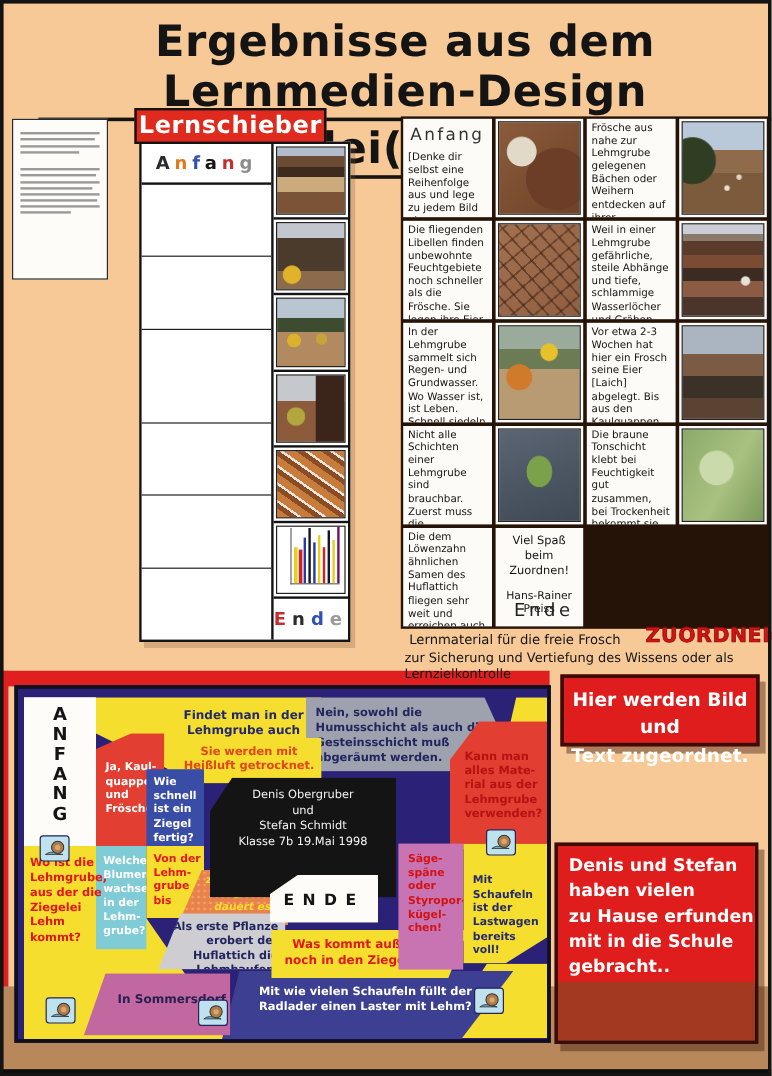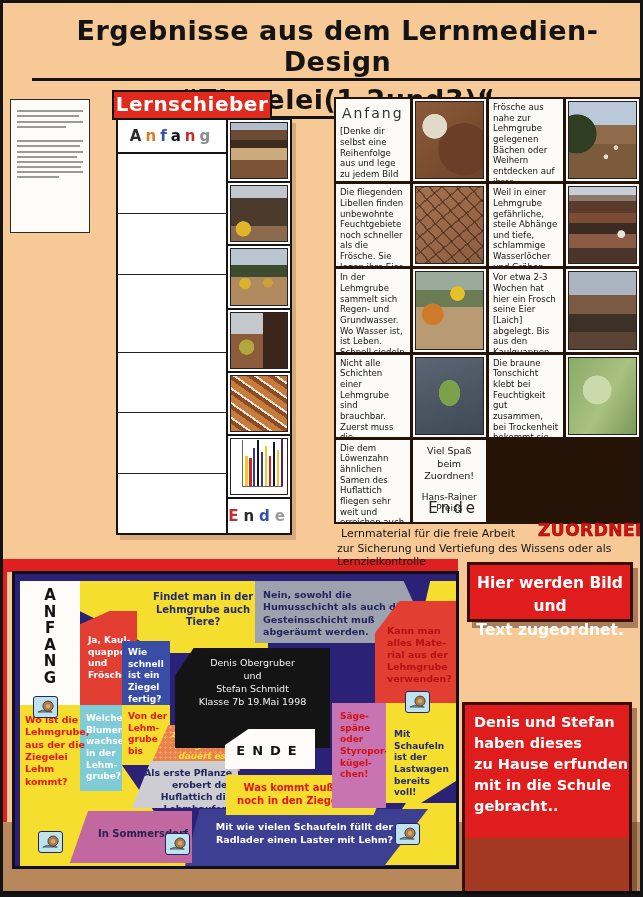--- a/index.html
+++ b/index.html
@@ -3,21 +3,21 @@
 <meta charset="utf-8">
 <style>
   html,body{margin:0;padding:0;background:#555;}
   .page{position:relative;width:643px;height:897px;margin:0 auto;background:#f7c997;
         font-family:"DejaVu Sans",sans-serif;overflow:hidden;}
   .frame{position:absolute;inset:0;border:3px solid #141414;pointer-events:none;z-index:60;}
 
   
   .title{position:absolute;top:12px;left:0;width:100%;text-align:center;z-index:2;}
   .title div{margin:3px 0;}
-  .title span{display:inline-block;font-size:27px;font-weight:bold;color:#141414;
+  .title span{display:inline-block;font-size:36px;font-weight:bold;color:#141414;
               border-bottom:3px solid #141414;padding:0 6px 1px;letter-spacing:.5px;margin-left:32px;}
 
   
   .ls-badge{position:absolute;left:112px;top:90px;width:156px;height:26px;background:#e02a1e;
             border:2px solid #141414;color:#fff;font-size:20px;font-weight:bold;text-align:center;
             line-height:25px;z-index:3;letter-spacing:.5px;}
 
   
   .note{position:absolute;left:10px;top:99px;width:80px;height:134px;background:#fdfcf8;
         border:1.5px solid #2a2a2a;padding:7px 4px;box-sizing:border-box;z-index:2;}
@@ -161,21 +161,21 @@
   .t-woist{left:10px;top:140px;width:72px;position:absolute;color:#e01818;font-size:9.5px;
            font-weight:bold;line-height:1.3;z-index:3;}
   .snail{position:absolute;width:23px;height:20px;background:#bfe3ee;border:1.5px solid #23255e;
          border-radius:3px;z-index:5;display:flex;align-items:center;justify-content:center;}
 
   
   .ibox{position:absolute;border:3px solid #3c0c08;color:#fff;font-weight:bold;z-index:2;
         box-shadow:5px 6px 0 rgba(70,35,20,.45);box-sizing:border-box;}
   .ibox1{left:467px;top:562px;width:166px;height:60px;background:#e01d1d;
          font-size:15.5px;text-align:center;padding-top:7px;line-height:1.5;}
-  .ibox2{left:462px;top:702px;width:170px;height:196px;
+  .ibox2{left:462px;top:702px;width:170px;height:168px;
          background:linear-gradient(180deg,#e01d1d 0 70%,#a23920 70%);
          font-size:14.5px;padding:7px 0 0 9px;line-height:21px;}
   .bottom-black{position:absolute;left:0;top:891px;width:643px;height:6px;background:#0c0c0c;z-index:3;}
 </style>
 </head>
 <body>
 
 <div class="page">
 
   <div class="title">
@@ -296,21 +296,21 @@
         <div class="photo ph-greenblur"></div>
       </div>
     <div class="cell tcell">Die dem Löwenzahn ähnlichen Samen des Huflattich fliegen sehr weit und erreichen auch neu aufgeschüttete Lehmhaufen. Hier kann die Pflanze ihre langen Wurzeln ausbilden.</div>
     <div class="cell tcell c-final">
       <div class="f1">Viel Spaß beim Zuordnen!</div>
       <div class="fa">Hans-Rainer Preiss</div>
       <div class="fe">Ende</div>
     </div>
   </div>
 
-  <div class="cap1">Lernmaterial für die freie Arbeit</div>
+  <div class="cap1">Lernmaterial für die freie Frosch</div>
   <div class="cap2">zur Sicherung und Vertiefung des Wissens oder als Lernzielkontrolle</div>
   <div class="zuordnen">ZUORDNEN</div>
 
   <div class="red-sliver"></div>
   <div class="dark-band"></div>
   <div class="red-strip"></div>
 
   <div class="board">
     <div class="tile t-bltri"></div>
     <div class="t-woist">Wo ist die Lehmgrube, aus der die Ziegelei Lehm kommt?</div>
@@ -325,20 +325,21 @@
     <div class="tile t-ytl">
       <div>Findet man in der Lehmgrube auch Tiere?</div>
     </div>
     <div class="tile t-nein">Nein, sowohl die Humusschicht als auch die Gesteinsschicht muß abgeräumt werden.</div>
     <div class="tile t-ytr"></div>
     <div class="tile t-kann">Kann man alles Mate- rial aus der Lehmgrube verwenden?</div>
     <div class="tile t-ymit">Mit Schaufeln ist der Lastwagen bereits voll!</div>
     <div class="tile t-ybrtri"></div>
     <div class="tile t-bluestrip">Mit wie vielen Schaufeln füllt der Radlader einen Laster mit Lehm?</div>
     <div class="tile t-pink">In Sommersdorf</div>
+    <div class="tile t-heiss">Sie werden mit Heißluft getrocknet.</div>
     <div class="tile t-ja">Ja, Kaul- quappen und Frösche.</div>
     <div class="tile t-wie">Wie schnell ist ein Ziegel fertig?</div>
     <div class="tile t-welche">Welche Blumen wachsen in der Lehm- grube?</div>
     <div class="tile t-von">Von der Lehm- grube bis</div>
     <div class="tile t-zum">zum fertigen Ziegelstein dauert es 2 Tage.</div>
     <div class="tile t-als">Als erste Pflanze erobert der Huflattich die Lehmhaufen.</div>
     <div class="tile t-was">Was kommt außer Ton noch in den Ziegelstein?</div>
     <div class="tile t-black">
       <div>Denis Obergruber</div>
       <div>und</div>
@@ -383,21 +384,21 @@
         </svg>
       </span>
   </div>
 
   <div class="ibox ibox1">
     <div>Hier werden Bild und</div>
     <div>Text zugeordnet.</div>
   </div>
   <div class="ibox ibox2">
     <div>Denis und Stefan</div>
-    <div>haben dieses</div>
+    <div>haben vielen</div>
     <div>zu Hause erfunden</div>
     <div>mit in die Schule</div>
     <div>gebracht..</div>
   </div>
 
   <div class="bottom-black"></div>
   <div class="frame"></div>
 </div>
 
 </body></html>

